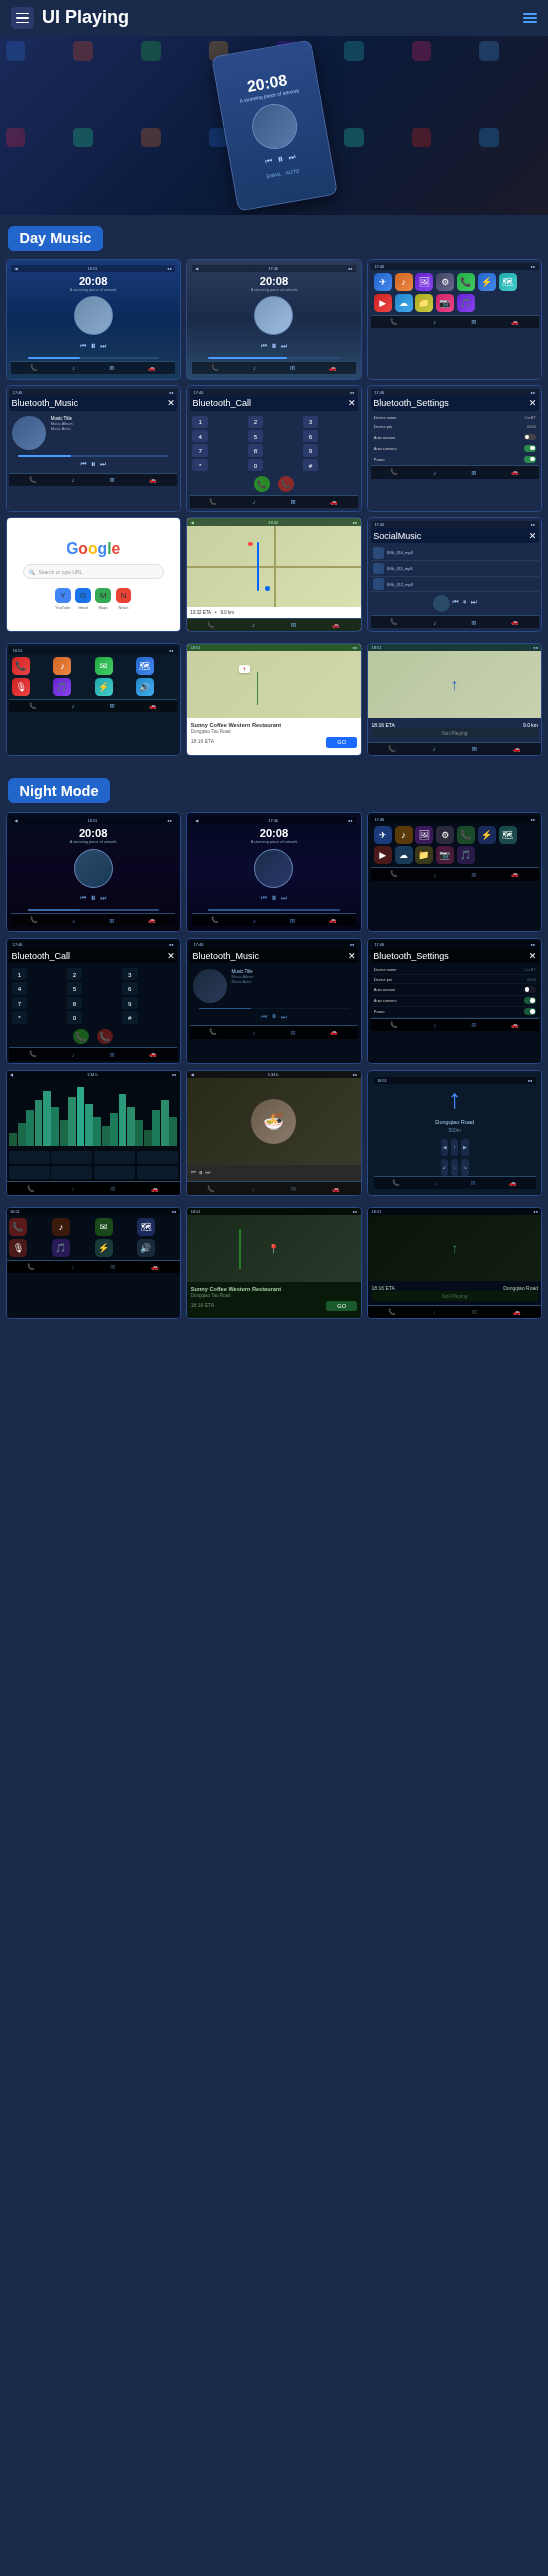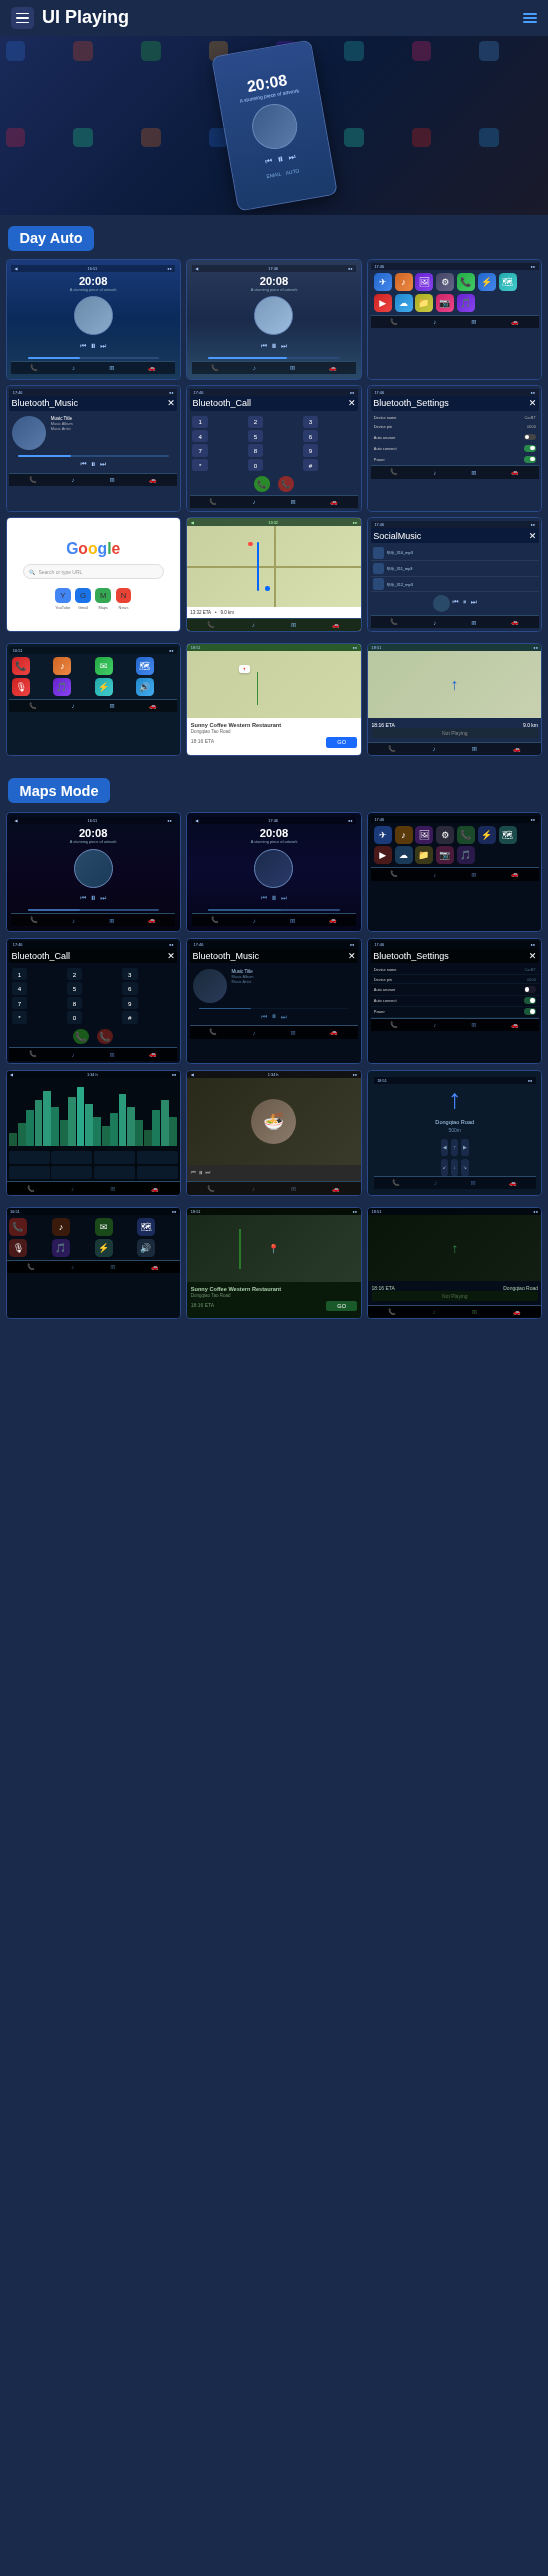--- a/index.html
+++ b/index.html
@@ -329,21 +329,21 @@
       <span class="ctrl-btn">⏭</span>
     </div>
     <div style="display:flex;gap:4.5px;margin-top:4.5px;font-size:5px;color:#7aacdd;">
       <span>EMAIL</span>
       <span>AUTO</span>
     </div>
   </div>
 </div>
 
 <div>
-  <div class="section-label">Day Auto</div>
+  <div class="section-label">Day Music</div>
 </div>
 
 <div class="screenshots-grid">
 
   <div class="screenshot">
     <div class="ss-day-music-1" style="height:100%;background:linear-gradient(180deg,#1a3a7a,#0a2a5a,#1a3a5a);">
       <div class="status-bar" style="width:100%;">
         <span>◀</span>
           <span>16:51</span>
           <span>●●</span>
@@ -709,21 +709,21 @@
         <span class="nav-icon">♪</span>
         <span class="nav-icon">⊞</span>
         <span class="nav-icon">🚗</span>
       </div>
     </div>
   </div>
 
 </div>
 
 <div>
-  <div class="section-label">Maps Mode</div>
+  <div class="section-label">Night Mode</div>
 </div>
 
 <div class="screenshots-grid">
 
   <div class="screenshot">
     <div class="ss-night-music" style="height:100%;background:linear-gradient(180deg,#050d20,#0a0520,#050510);">
       <div class="status-bar" style="width:100%;">
         <span>◀</span>
           <span>16:51</span>
           <span>●●</span>

